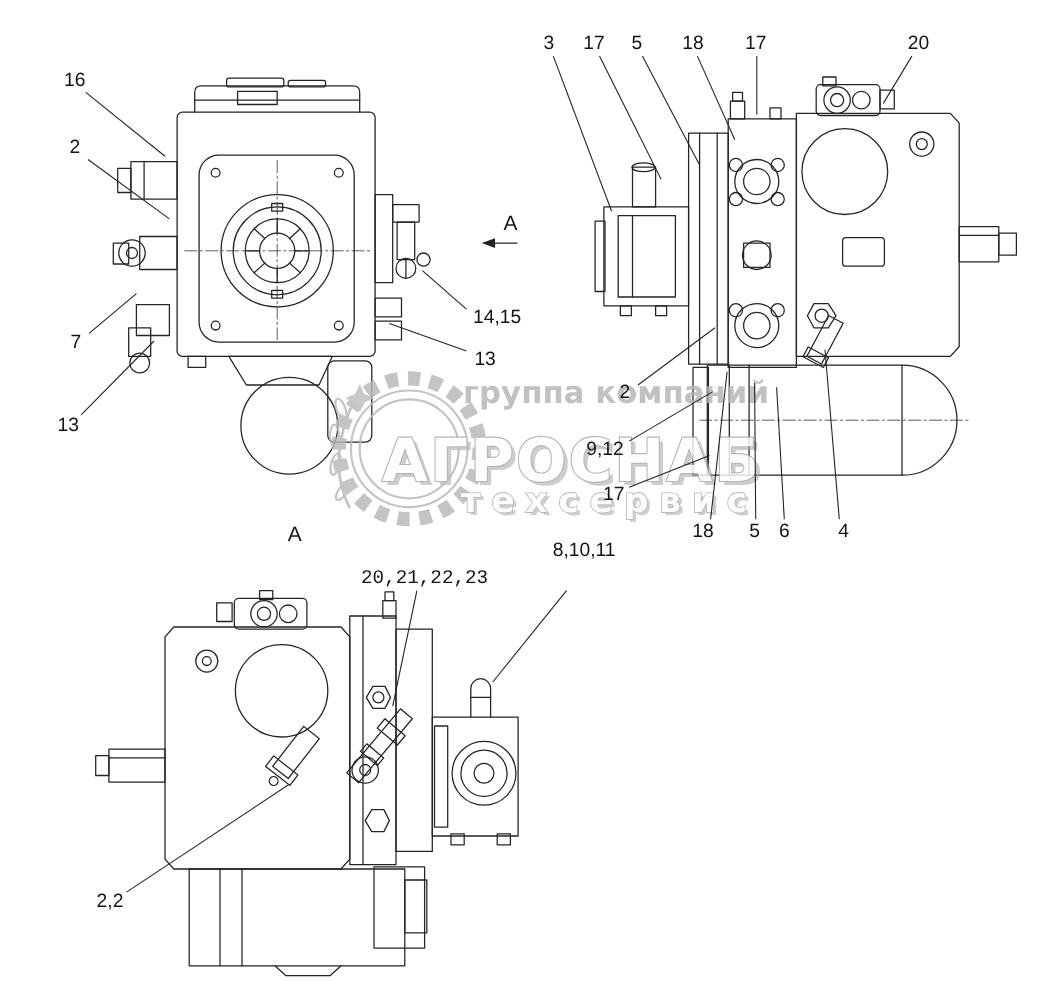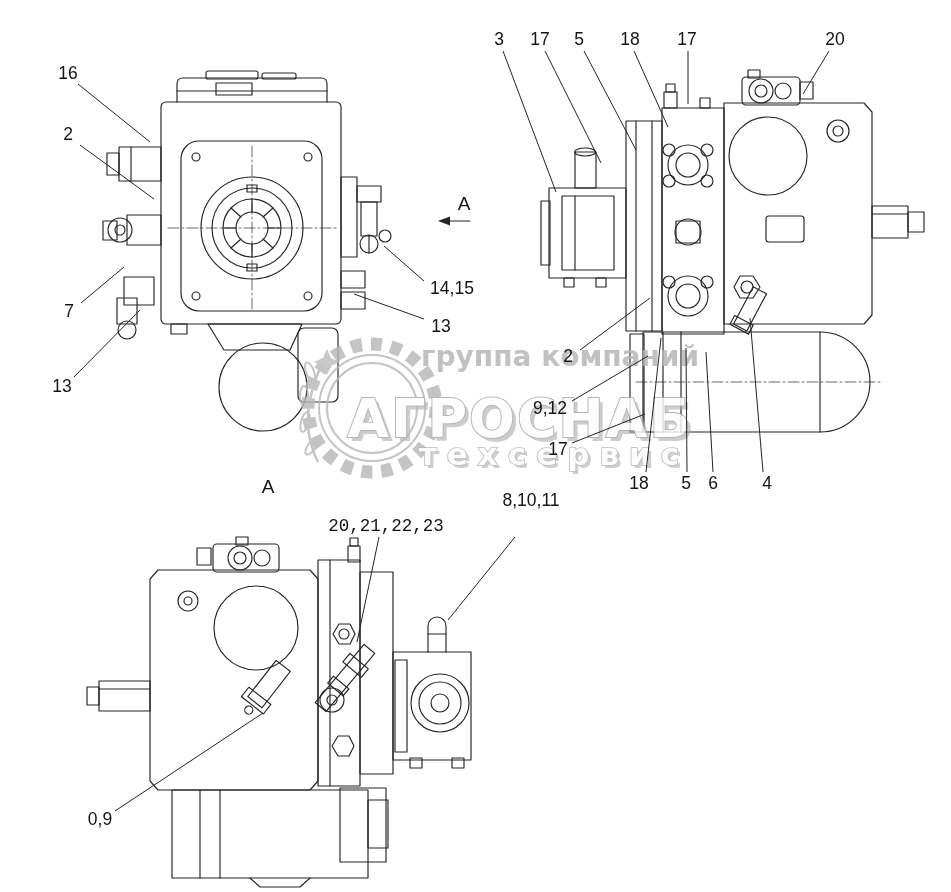--- a/index.html
+++ b/index.html
@@ -296,18 +296,18 @@
       <div class="callout" style="left: 835px; top: 39px;">20</div>
       <div class="callout" style="left: 568px; top: 356px;">2</div>
       <div class="callout" style="left: 550px; top: 408px;">9,12</div>
       <div class="callout" style="left: 558px; top: 449px;">17</div>
       <div class="callout" style="left: 639px; top: 483px;">18</div>
       <div class="callout" style="left: 686px; top: 483px;">5</div>
       <div class="callout" style="left: 713px; top: 483px;">6</div>
       <div class="callout" style="left: 767px; top: 483px;">4</div>
       <div class="callout" style="left: 386px; top: 526px; font-family: Liberation Mono, monospace;">20,21,22,23</div>
       <div class="callout" style="left: 531px; top: 500px;">8,10,11</div>
-      <div class="callout" style="left: 100px; top: 819px;">0,9</div>
+      <div class="callout" style="left: 100px; top: 819px;">2,2</div>
       <div class="callout callout--section" style="left: 464px; top: 204px;">A</div>
       <div class="callout callout--section" style="left: 268px; top: 487px;">A</div>
     </div>
 
 </div>
 
 </body></html>

